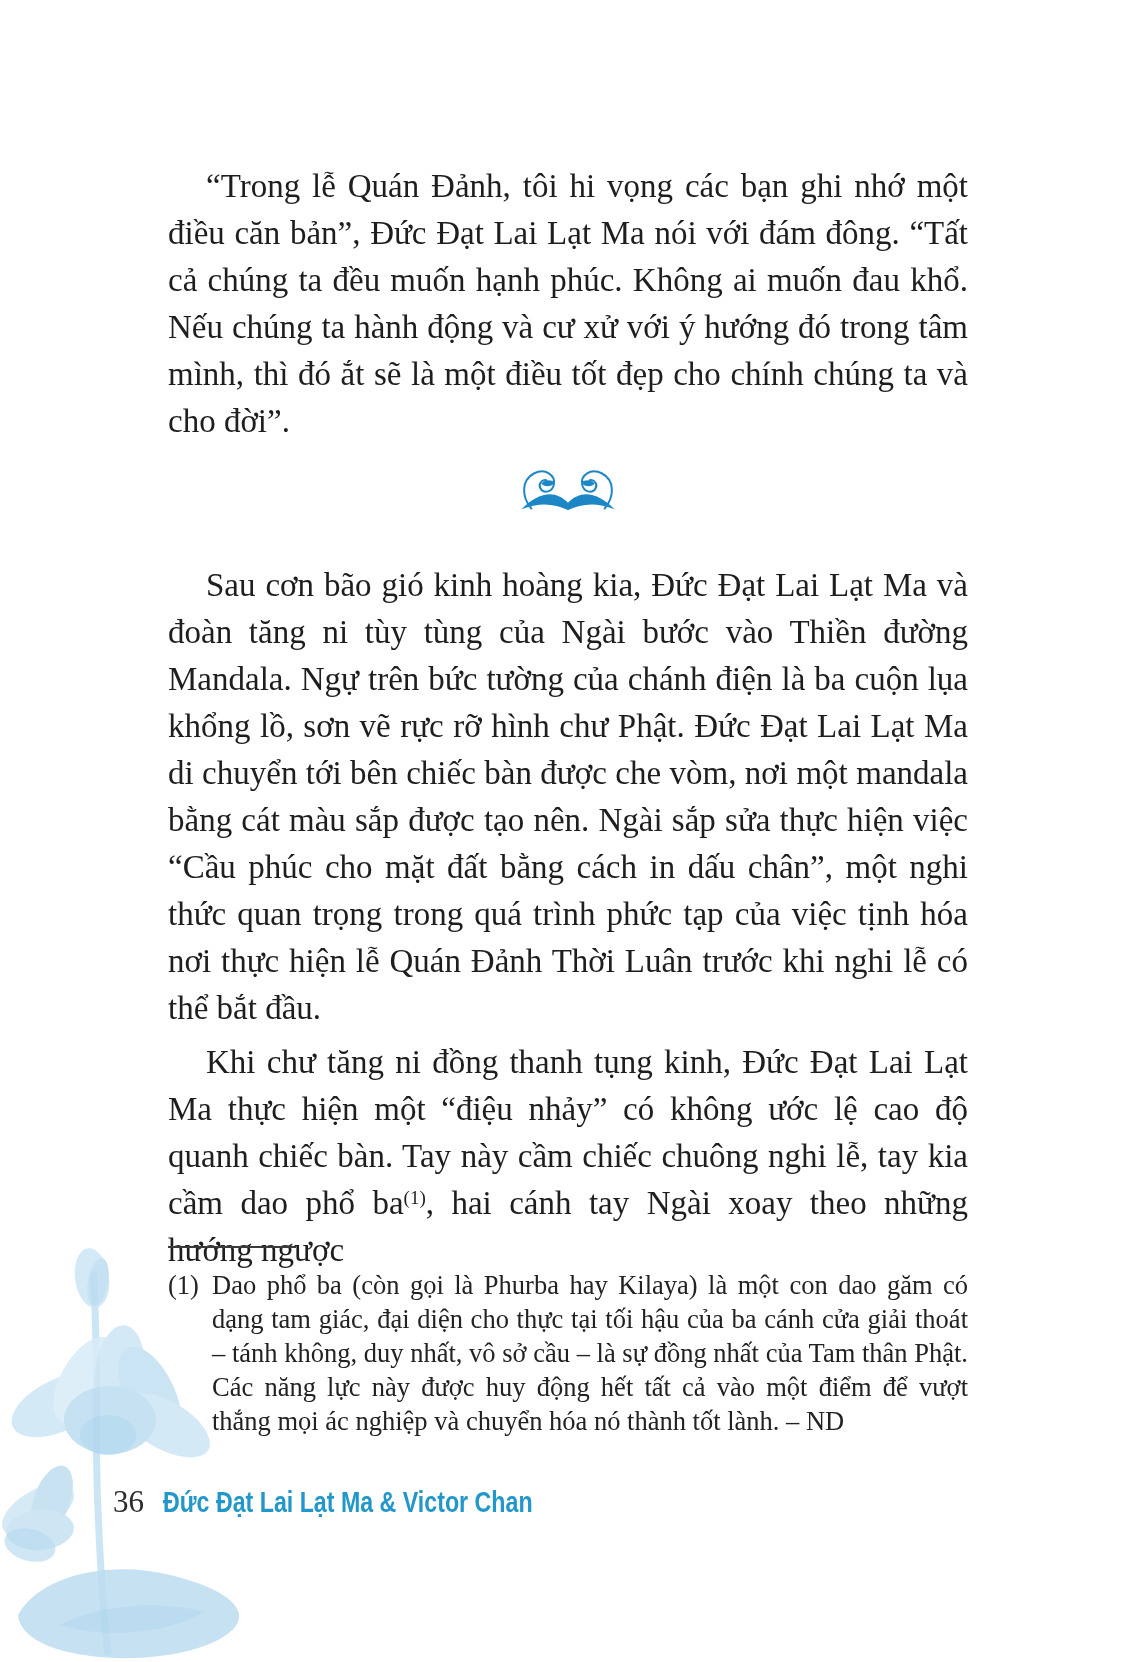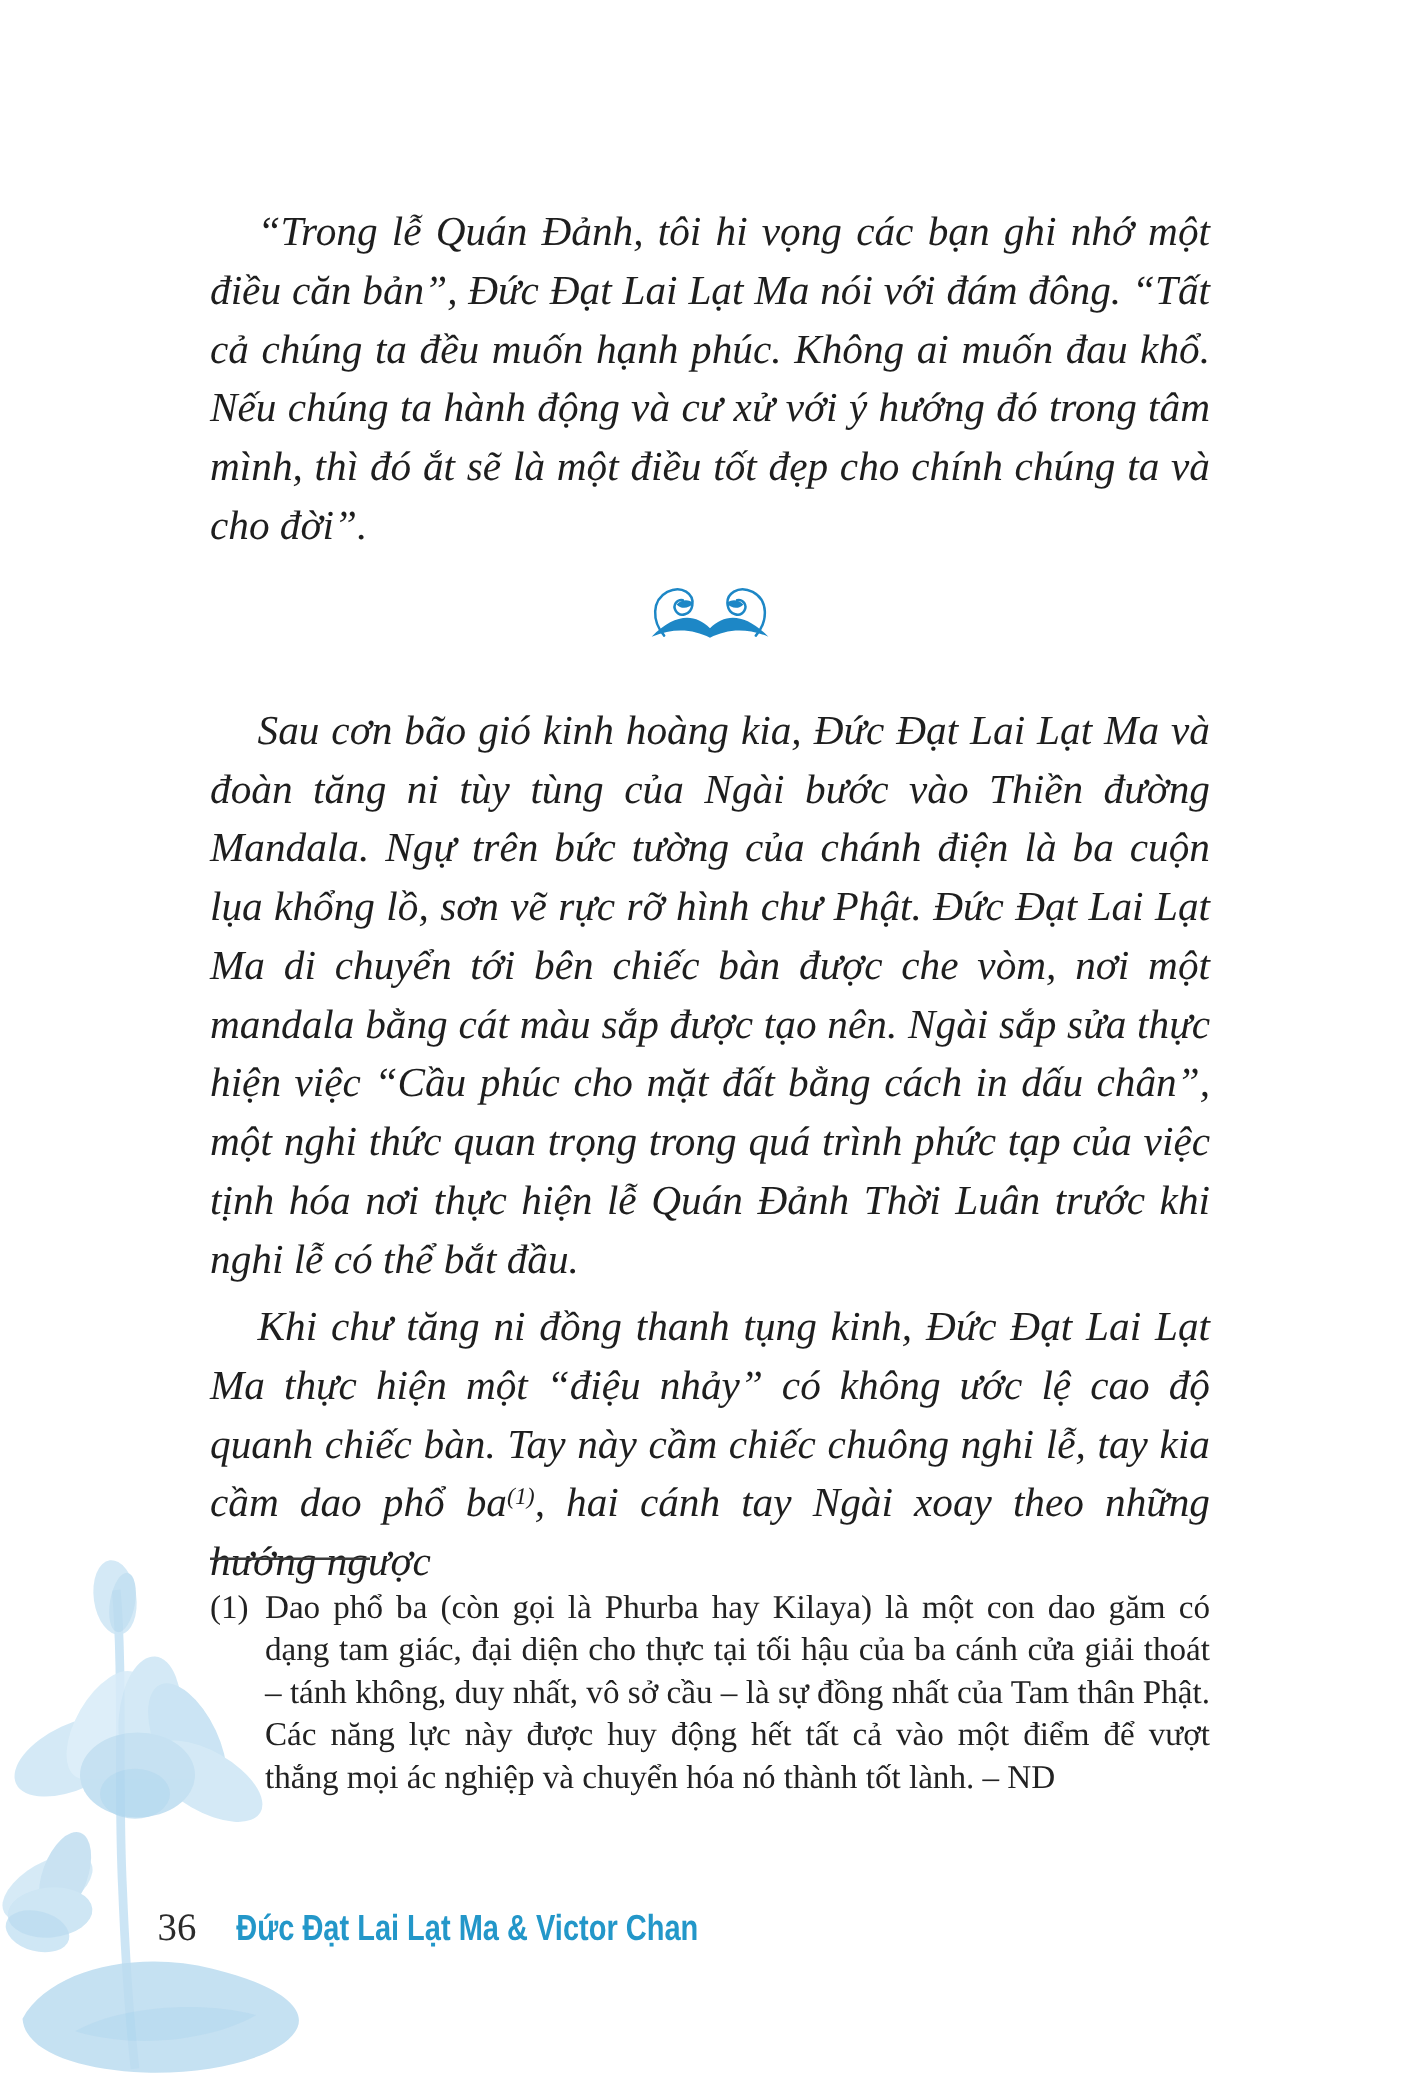--- a/index.html
+++ b/index.html
@@ -14,21 +14,20 @@
   .content {
     position:absolute; left:168px; top:163px; width:800px;
   }
   .body-para {
     margin:0;
     font-size:33px;
     line-height:47px;
     text-align:justify;
     text-indent:38px;
     color:#1e1e1e;
-    font-style:italic;
   }
   .divider {
     text-align:center;
     margin:20px 0 45px 0;
     height:52px;
   }
   .divider svg { width:100px; height:52px; }
   .para-3 { margin-top:7px; }
   .sup-ref {
     font-size:19px;
@@ -51,24 +50,23 @@
     font-size:26.5px;
     line-height:34px;
     text-align:justify;
     color:#222222;
   }
   .fn-marker {
     position:absolute; left:0; top:0;
     text-indent:0;
   }
   .page-footer {
-    position:absolute; left:126px; top:1484px;
-    display:flex; align-items:baseline; gap:32px;
+    position:absolute; left:113px; top:1484px;
+    display:flex; align-items:baseline; gap:19px;
     white-space:nowrap;
-    margin-top:40px;
   }
   .page-number {
     font-size:31px; color:#2b2b2b;
     font-family:"Liberation Serif","DejaVu Serif",serif;
   }
   .running-title {
     display:inline-block;
     font-family:"Liberation Sans","DejaVu Sans",sans-serif;
     font-weight:bold;
     font-size:29px;

